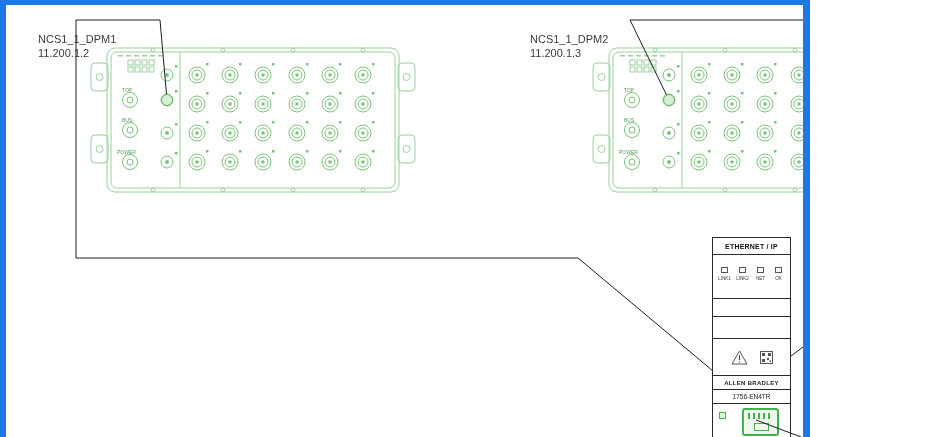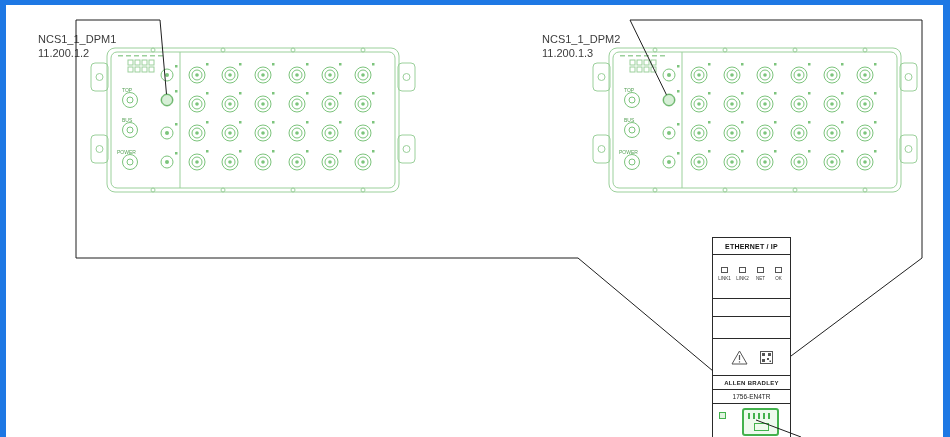--- a/index.html
+++ b/index.html
@@ -1,18 +1,18 @@
 <!DOCTYPE html>
 <html style="--frame_blue: #1e78e4; --device_green: #9bd09b; --port_green: #43b24d; --wire_black: #1f1f1f;"><head>
 <meta charset="utf-8">
 <style>
   *{margin:0;padding:0;box-sizing:border-box}
   html,body{background:#fff}
   body{width:950px;height:437px;font-family:"Liberation Sans",sans-serif;overflow:hidden}
-  .canvas{position:relative;width:950px;height:437px;background:#fff;overflow:hidden}
+  .canvas{position:relative;width:810px;height:437px;background:#fff;overflow:hidden}
 
   
   .frame{position:absolute;background:var(--frame_blue,#1e78e4);z-index:10}
   .frame.top{left:0;top:0;width:100%;height:5px}
   .frame.left{left:0;top:0;width:6px;height:100%}
   .frame.right{right:0;top:0;width:7px;height:100%}
 
   
   .dev-label{position:absolute;font-size:11px;color:#3c3c3c;line-height:14px;z-index:4;white-space:nowrap}
 
@@ -159,21 +159,21 @@
   <div class="frame right"></div>
 
   <div class="dev-label">
     <div style="position:absolute;left:38px;top:32px;position:static"></div>
   </div>
   <div class="dev-label" style="left:38px;top:32px">
     <div>NCS1_1_DPM1</div>
     <div>11.200.1.2</div>
   </div>
 
-  <div class="dev-label" style="left:542px;top:32px">
+  <div class="dev-label" style="left:530px;top:32px">
     <div>NCS1_1_DPM2</div>
     <div>11.200.1.3</div>
   </div>
 
   <div class="device" style="left:90px;top:45px">
     <svg width="326" height="150" viewBox="0 0 326 150">
       <use href="#dpm-device"></use>
     </svg>
     <span class="tinylbl" style="left:32px;top:43px">TOP</span>
     <span class="tinylbl" style="left:32px;top:73px">BUS</span>

